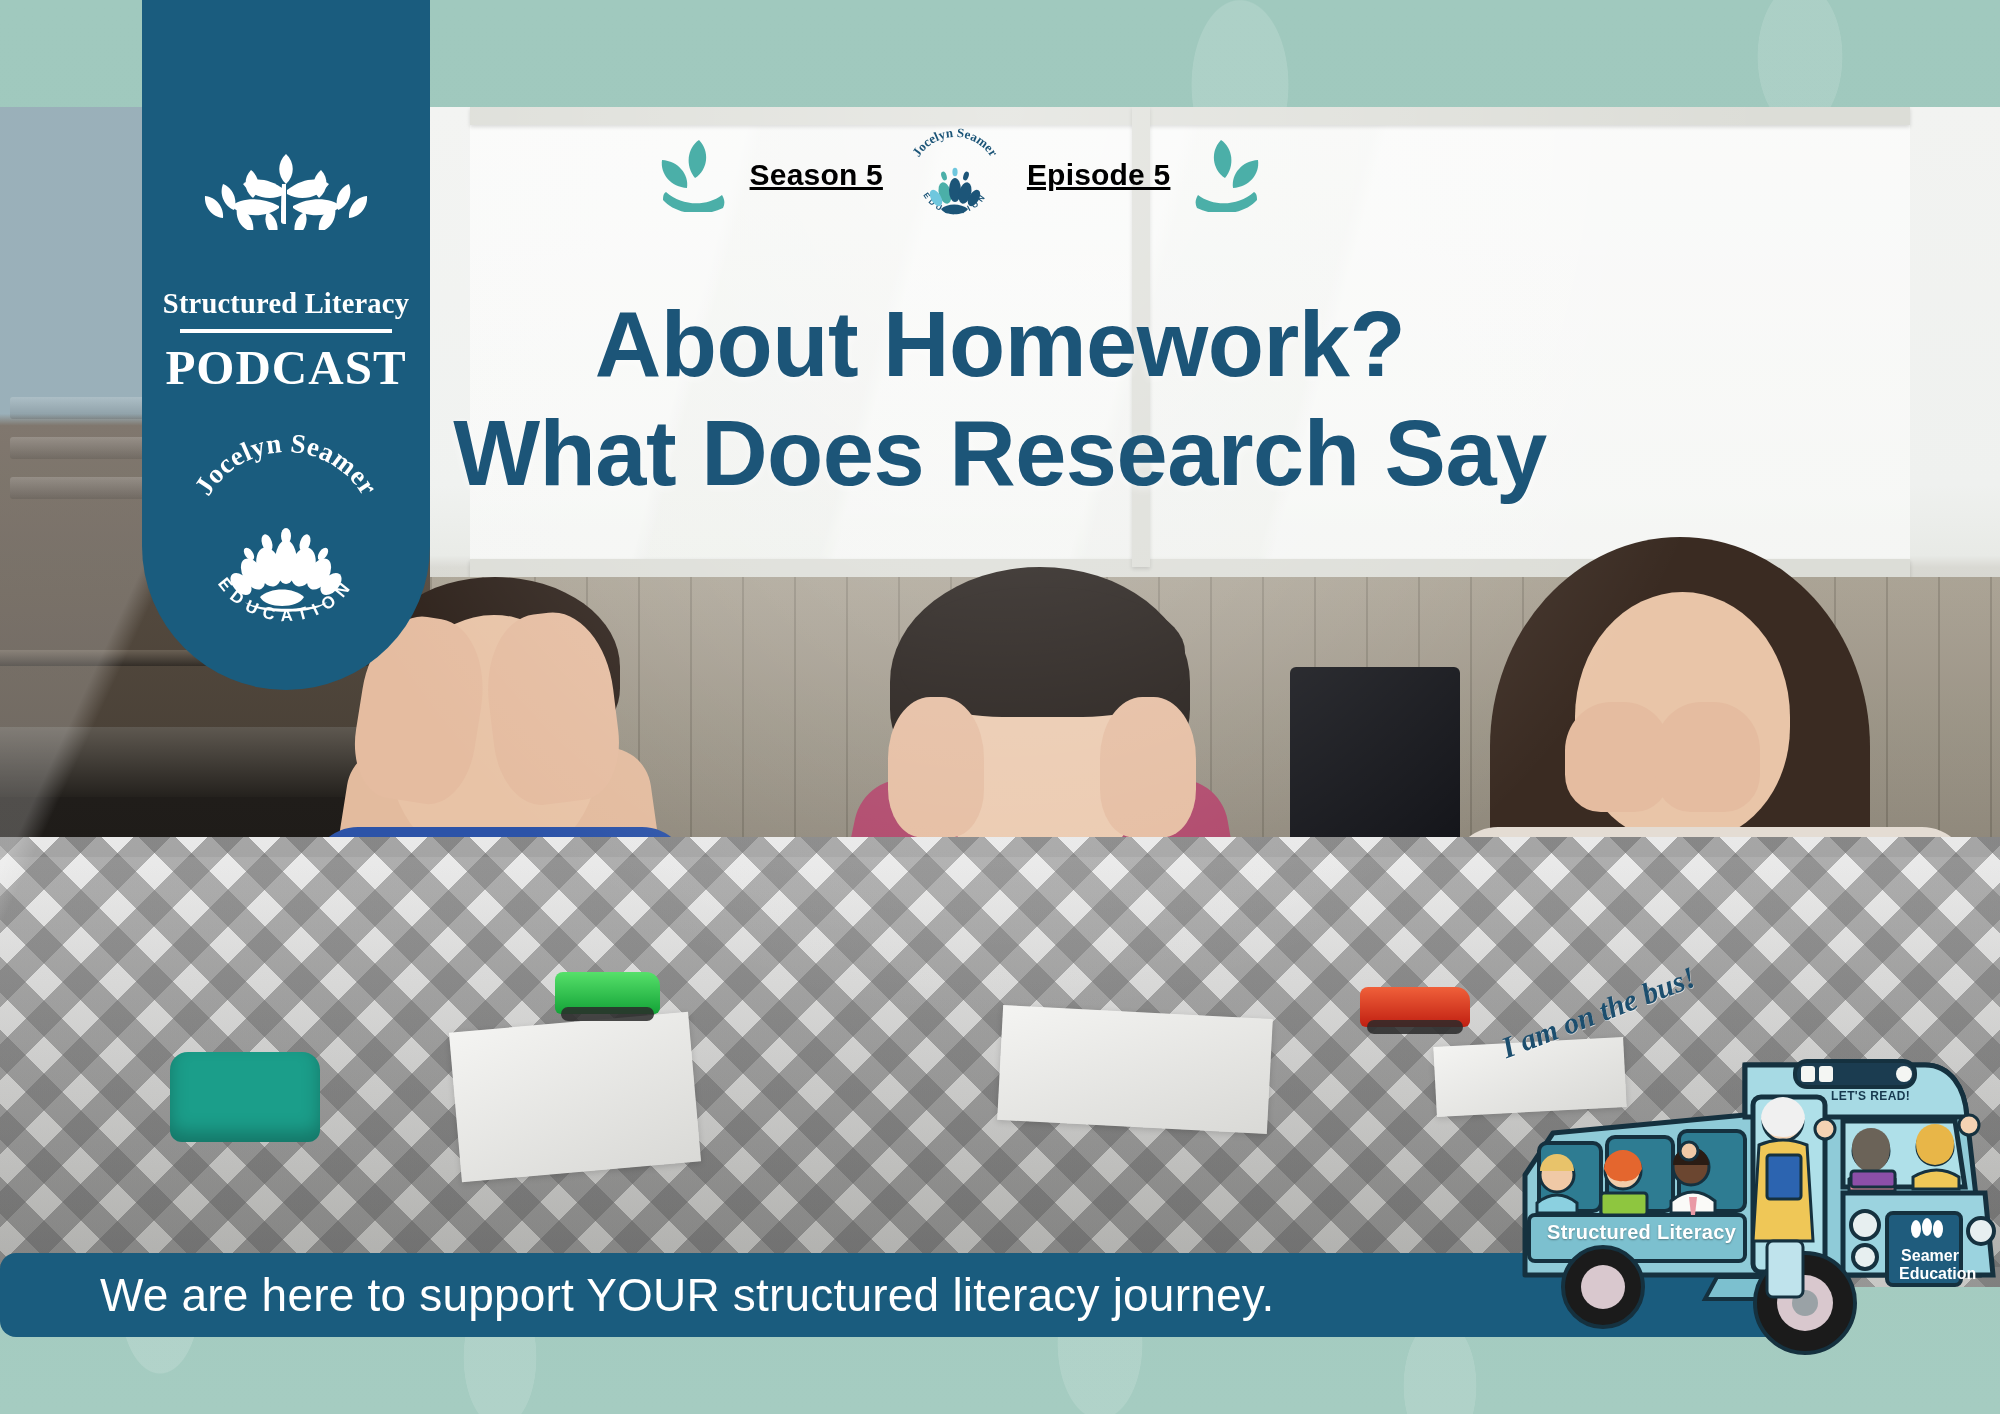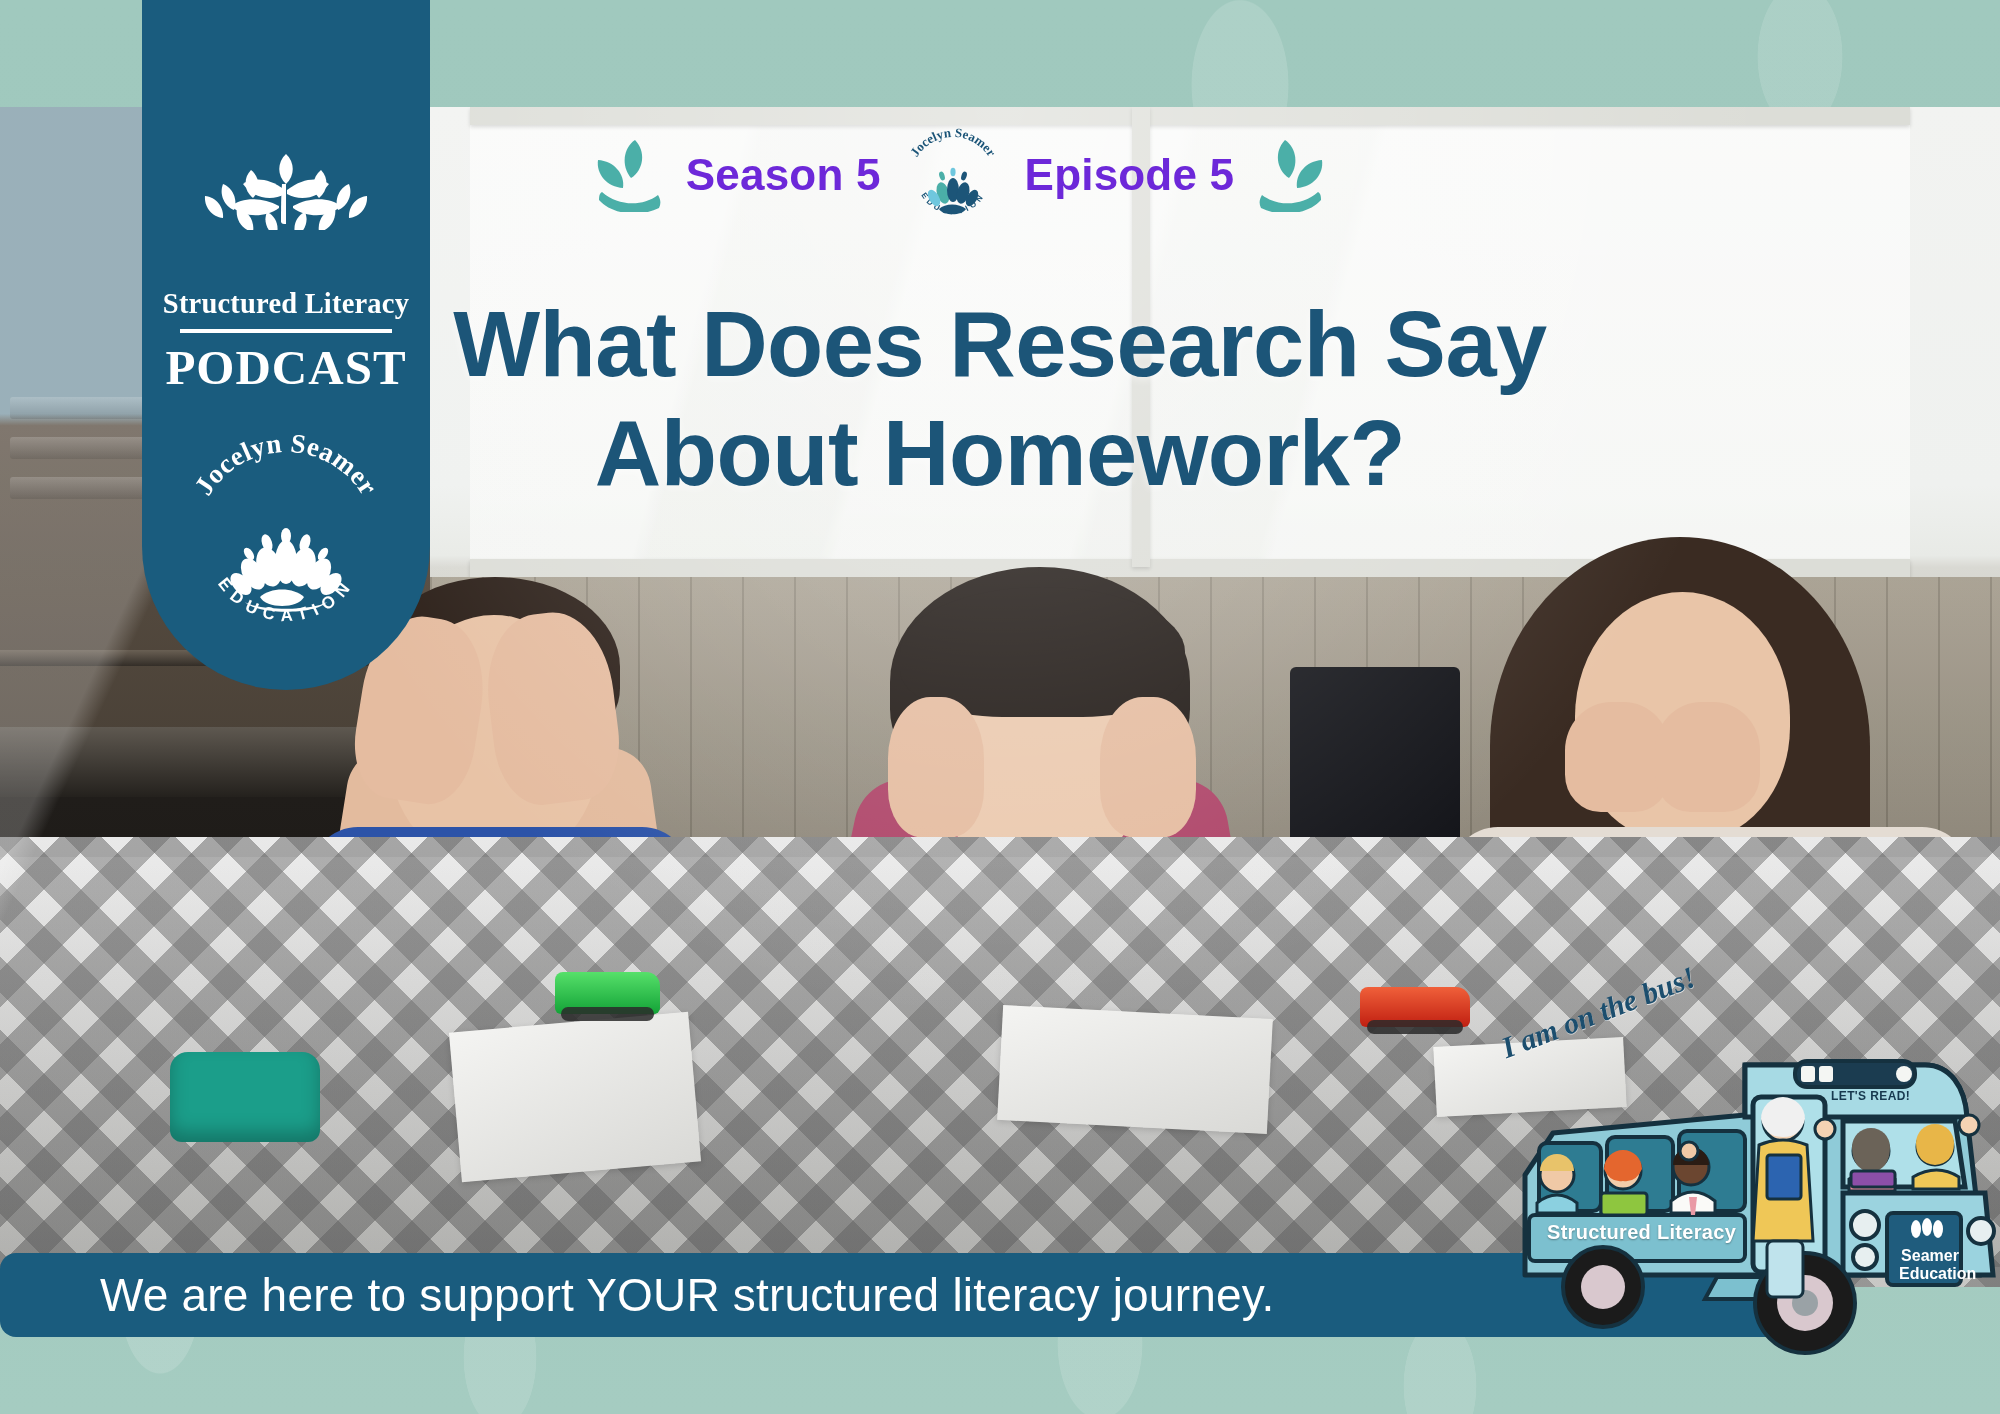--- a/index.html
+++ b/index.html
@@ -180,22 +180,23 @@
     font-weight:bold;font-size:49px;letter-spacing:1px;
   }
   .roundel{position:relative;width:222px;height:222px;margin-top:26px;}
 
   
   .header{
     position:absolute;left:560px;top:130px;width:800px;height:90px;
     display:flex;align-items:center;justify-content:center;gap:18px;
   }
   .season-ep{
-    color:#6d28d9;font-weight:bold;font-size:44px;letter-spacing:.2px;
+    color:#000000;font-weight:bold;font-size:30px;letter-spacing:.2px;
     white-space:nowrap;
+    text-decoration:underline;
   }
   .leaf-deco{width:82px;height:74px;}
   .mini-logo{width:108px;height:108px;}
 
   
   .title{
     position:absolute;left:440px;top:290px;width:1120px;
     text-align:center;color:#1C5578;
     font-weight:bold;font-size:92px;line-height:1.18;
     letter-spacing:-.5px;
@@ -411,22 +412,22 @@
     <svg class="leaf-deco" viewBox="0 0 82 74" style="transform:scaleX(-1);">
       <g fill="#4BAFA8">
         <path d="M49 2 c11 11 9 30-4 38 c-10-12-8-30 4-38z"></path>
         <path d="M12 22 c16 1 27 14 25 28 c-16-1-27-14-25-28z"></path>
         <path d="M16 54 c16 14 40 15 56 3 c3 5 3 9 1 13 c-20 10-48 6-60-8 c0-5 1-7 3-8z"></path>
       </g>
     </svg>
   </div>
 
   <div class="title">
+    <div>About Homework?</div>
     <div>What Does Research Say</div>
-    <div>About Homework?</div>
   </div>
 
   <div class="bottom-banner">
     <div class="bottom-text">We are here to support YOUR structured literacy journey.</div>
   </div>
 
   <div class="bus-wrap">
     <div class="bus-tag">I am on the bus!</div>
 
     <svg class="bus-svg" width="505" height="340" viewBox="0 0 505 340">

